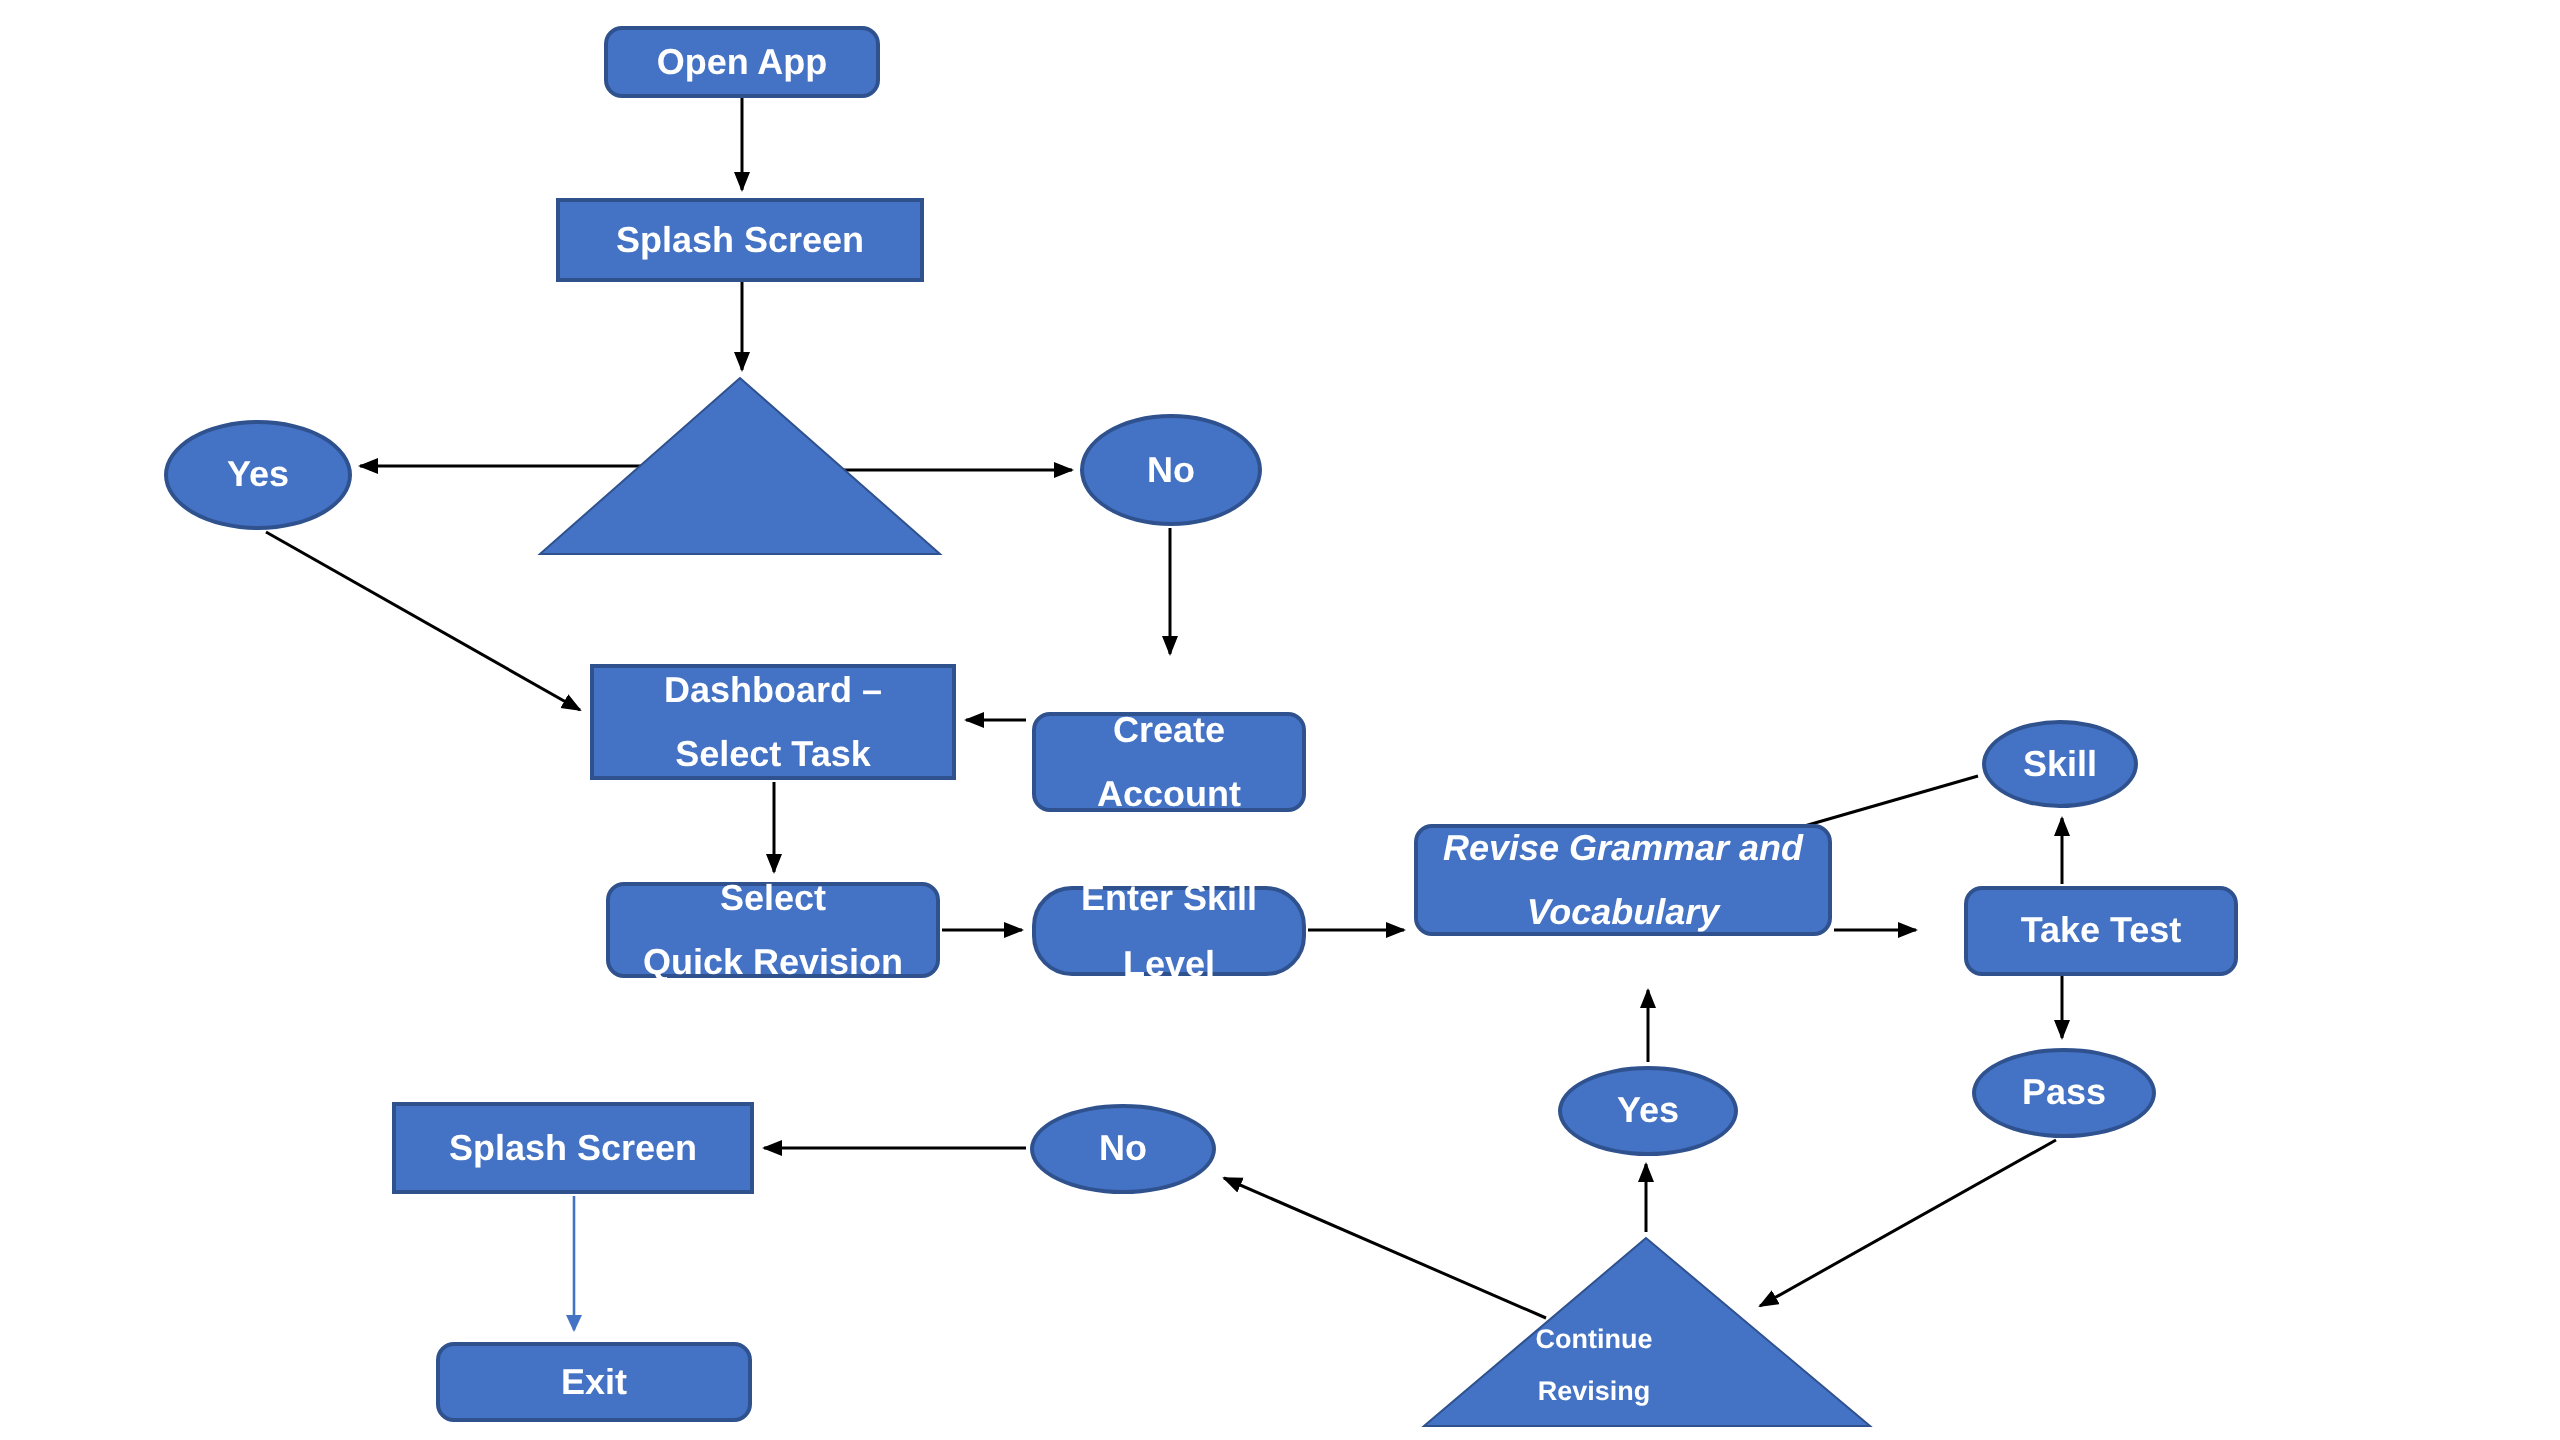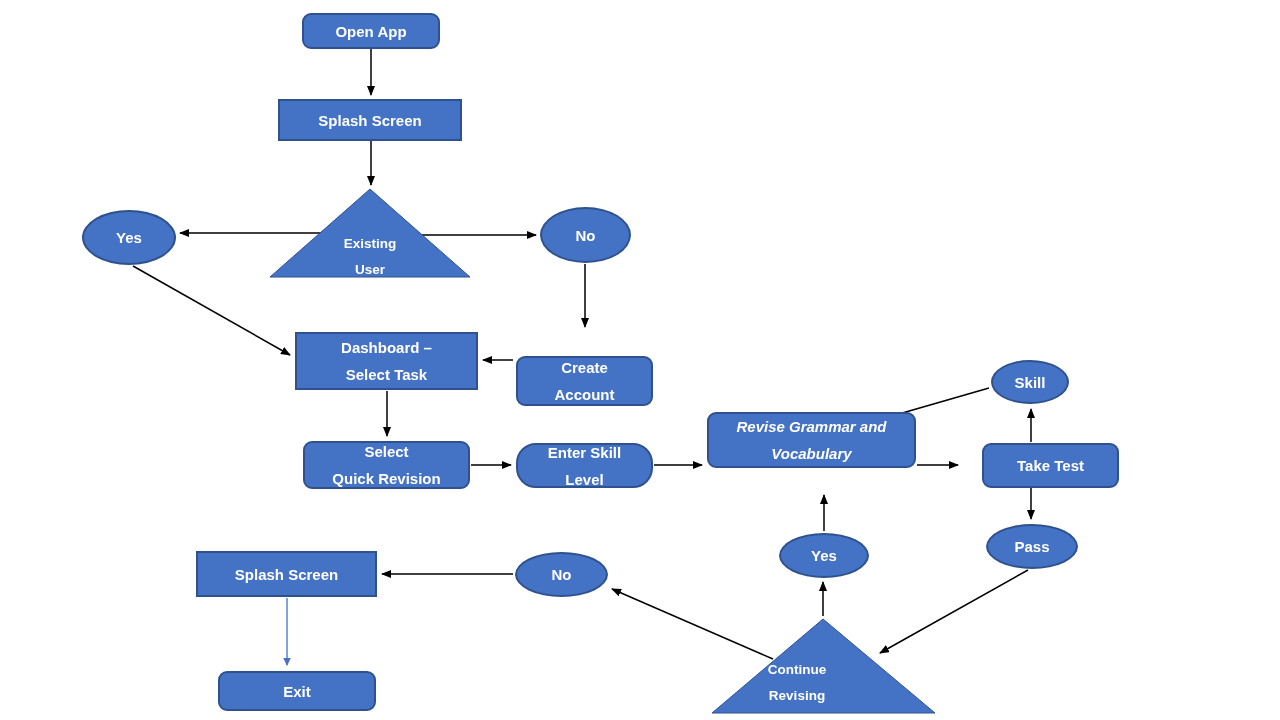--- a/index.html
+++ b/index.html
@@ -27,21 +27,21 @@
   #ah-black path { fill: var(--arrow, #000); }
   #ah-blue path { fill: var(--blue-arrow, #4472C4); }
   .node {
     position: absolute;
     display: flex; align-items: center; justify-content: center;
     box-sizing: border-box;
     background: var(--node-fill, #4472C4);
     border: 2px solid var(--node-border, #2F528F);
     color: var(--text, #fff);
     font-weight: bold;
-    font-size: 15px;
+    font-size: 18px;
     line-height: 1.8;
     text-align: center;
     white-space: pre-line;
   }
   .rounded { border-radius: 9px; }
   .sharp   { border-radius: 0; }
   .ellipse { border-radius: 50%; }
   .tri-label {
     position: absolute;
     background: none; border: none;
@@ -92,22 +92,20 @@
   </svg>
 
   <div class="node rounded" style="left:302px; top:13px;  width:138px; height:36px;">Open App</div>
 
   <div class="node sharp" style="left:278px; top:99px;  width:184px; height:42px;">Splash Screen</div>
 
   <div class="node ellipse" style="left:82px;  top:210px; width:94px;  height:55px;">Yes</div>
 
   <div class="node ellipse" style="left:540px; top:207px; width:91px;  height:56px;">No</div>
 
-  <div class="tri-label" style="left:280px; top:231px; width:180px;">Existing
-User</div>
 
   <div class="node sharp" style="left:295px; top:332px; width:183px; height:58px;">Dashboard –
 Select Task</div>
 
   <div class="node rounded" style="left:516px; top:332px; width:137px; height:50px;margin-top:24px;">Create
 Account</div>
 
   <div class="node rounded" style="left:303px; top:441px; width:167px; height:48px;">Select
 Quick Revision</div>
 

